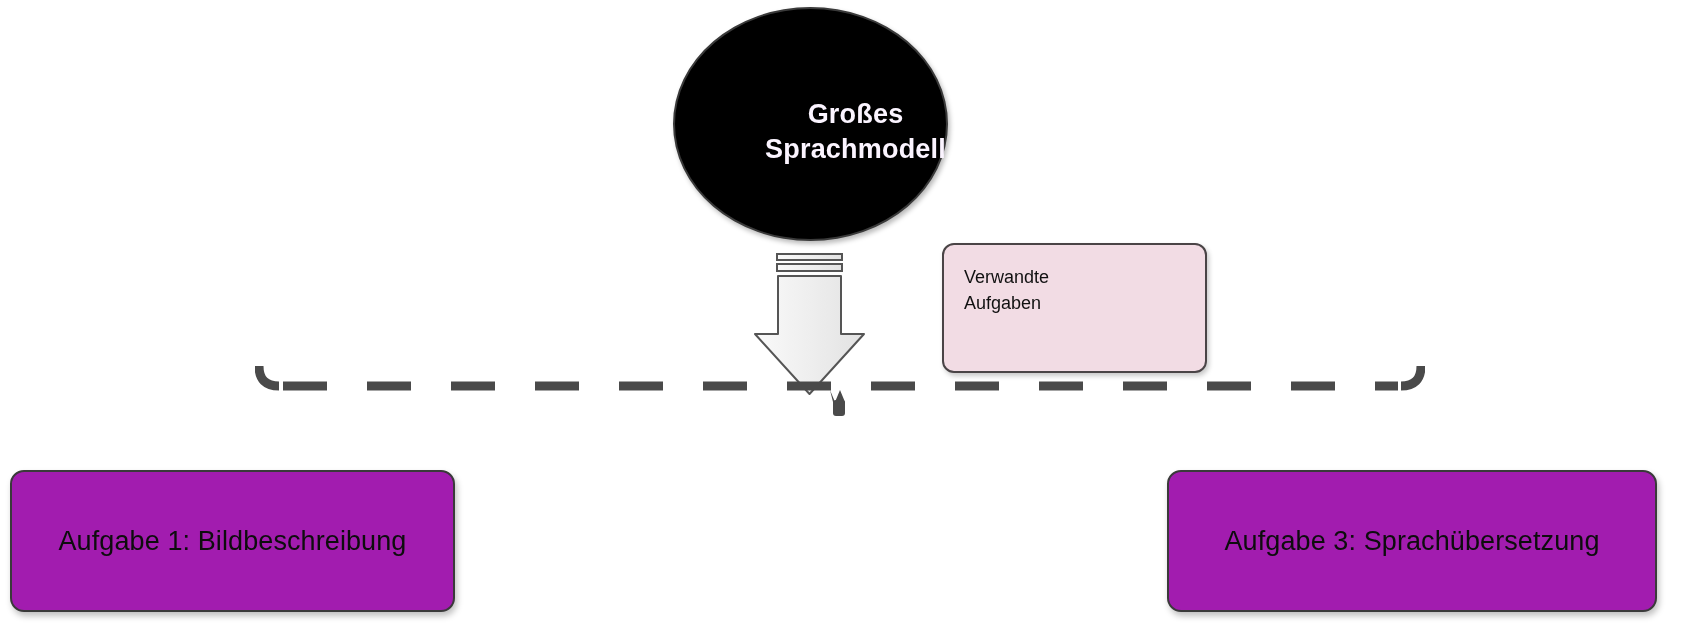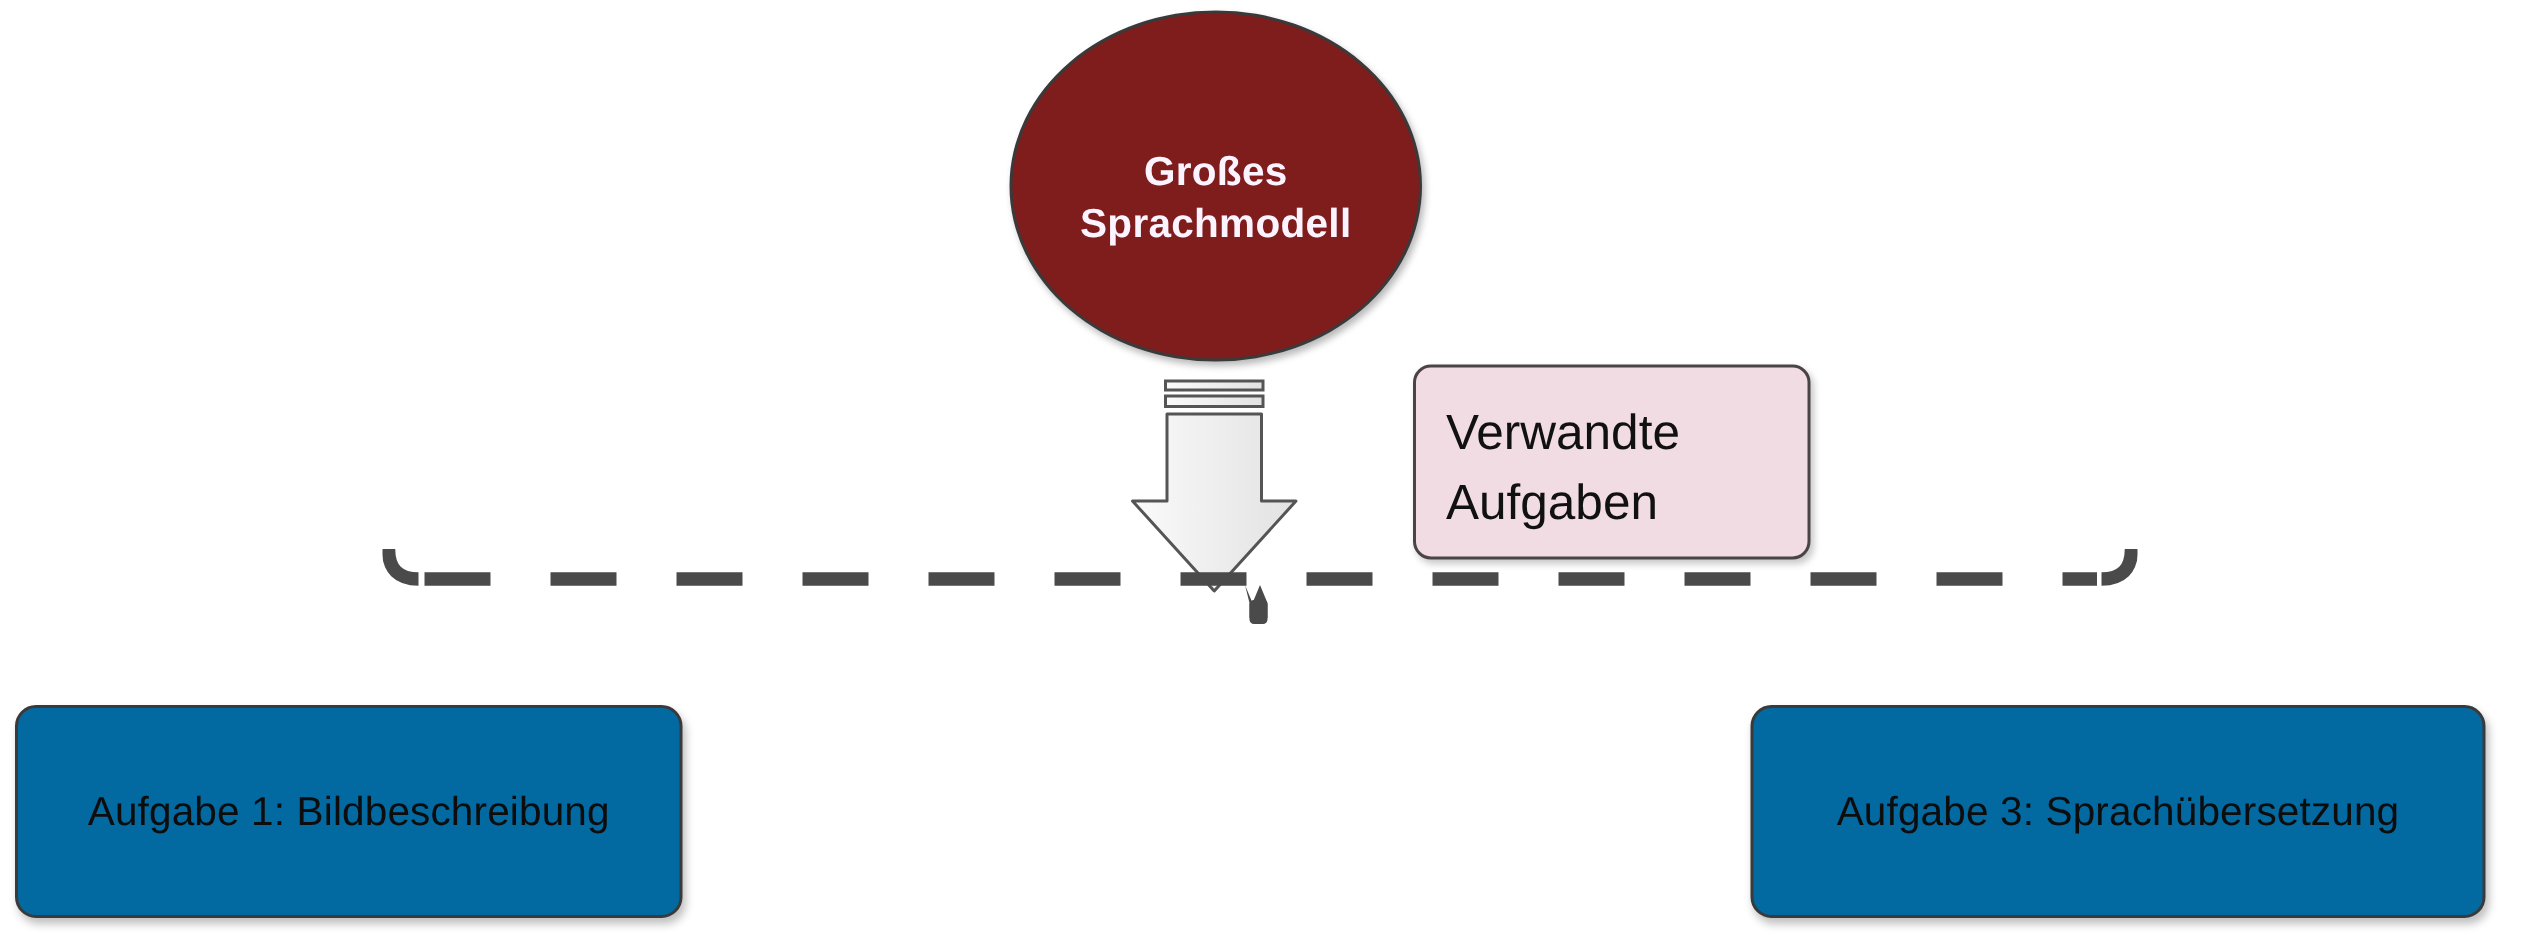--- a/index.html
+++ b/index.html
@@ -20,26 +20,26 @@
   }
 
   
   .llm-circle {
     position: absolute;
     left: 673px;
     top: 7px;
     width: 275px;
     height: 234px;
     border-radius: 50%;
-    background: #7f1d1d;
+    background: #000000;
     border: 2px solid #3a3a3a;
     box-sizing: border-box;
     display: flex;
     align-items: center;
-    justify-content: center;
+    justify-content: flex-end;
     box-shadow: 2px 3px 5px rgba(0,0,0,0.28);
   }
   .llm-circle-label {
     color: #FBF4FF;
     font-weight: 700;
     font-size: 27px;
     line-height: 1.28;
     text-align: center;
     letter-spacing: 0.2px;
     white-space: pre-line;
@@ -74,21 +74,21 @@
     border-radius: 12px;
     box-sizing: border-box;
     box-shadow: 2px 3px 5px rgba(0,0,0,0.22);
   }
   .callout-text {
     position: absolute;
     left: 22px;
     top: 22px;
     right: 12px;
     color: #111111;
-    font-size: 33px;
+    font-size: 18px;
     line-height: 1.42;
     white-space: pre-line;
   }
   .callout-tail {
     position: absolute;
     left: 58px;
     top: 127px;
     width: 0;
     height: 0;
   }
@@ -100,21 +100,21 @@
     top: 360px;
     width: 1170px;
     height: 62px;
   }
 
   
   .task-box {
     position: absolute;
     top: 470px;
     height: 142px;
-    background: #0369a1;
+    background: #a21caf;
     border: 2px solid #3a3a3a;
     border-radius: 14px;
     box-sizing: border-box;
     display: flex;
     align-items: center;
     justify-content: center;
     box-shadow: 2px 4px 6px rgba(0,0,0,0.25);
   }
   .task-box .task-label {
     color: #0d0d0d;

